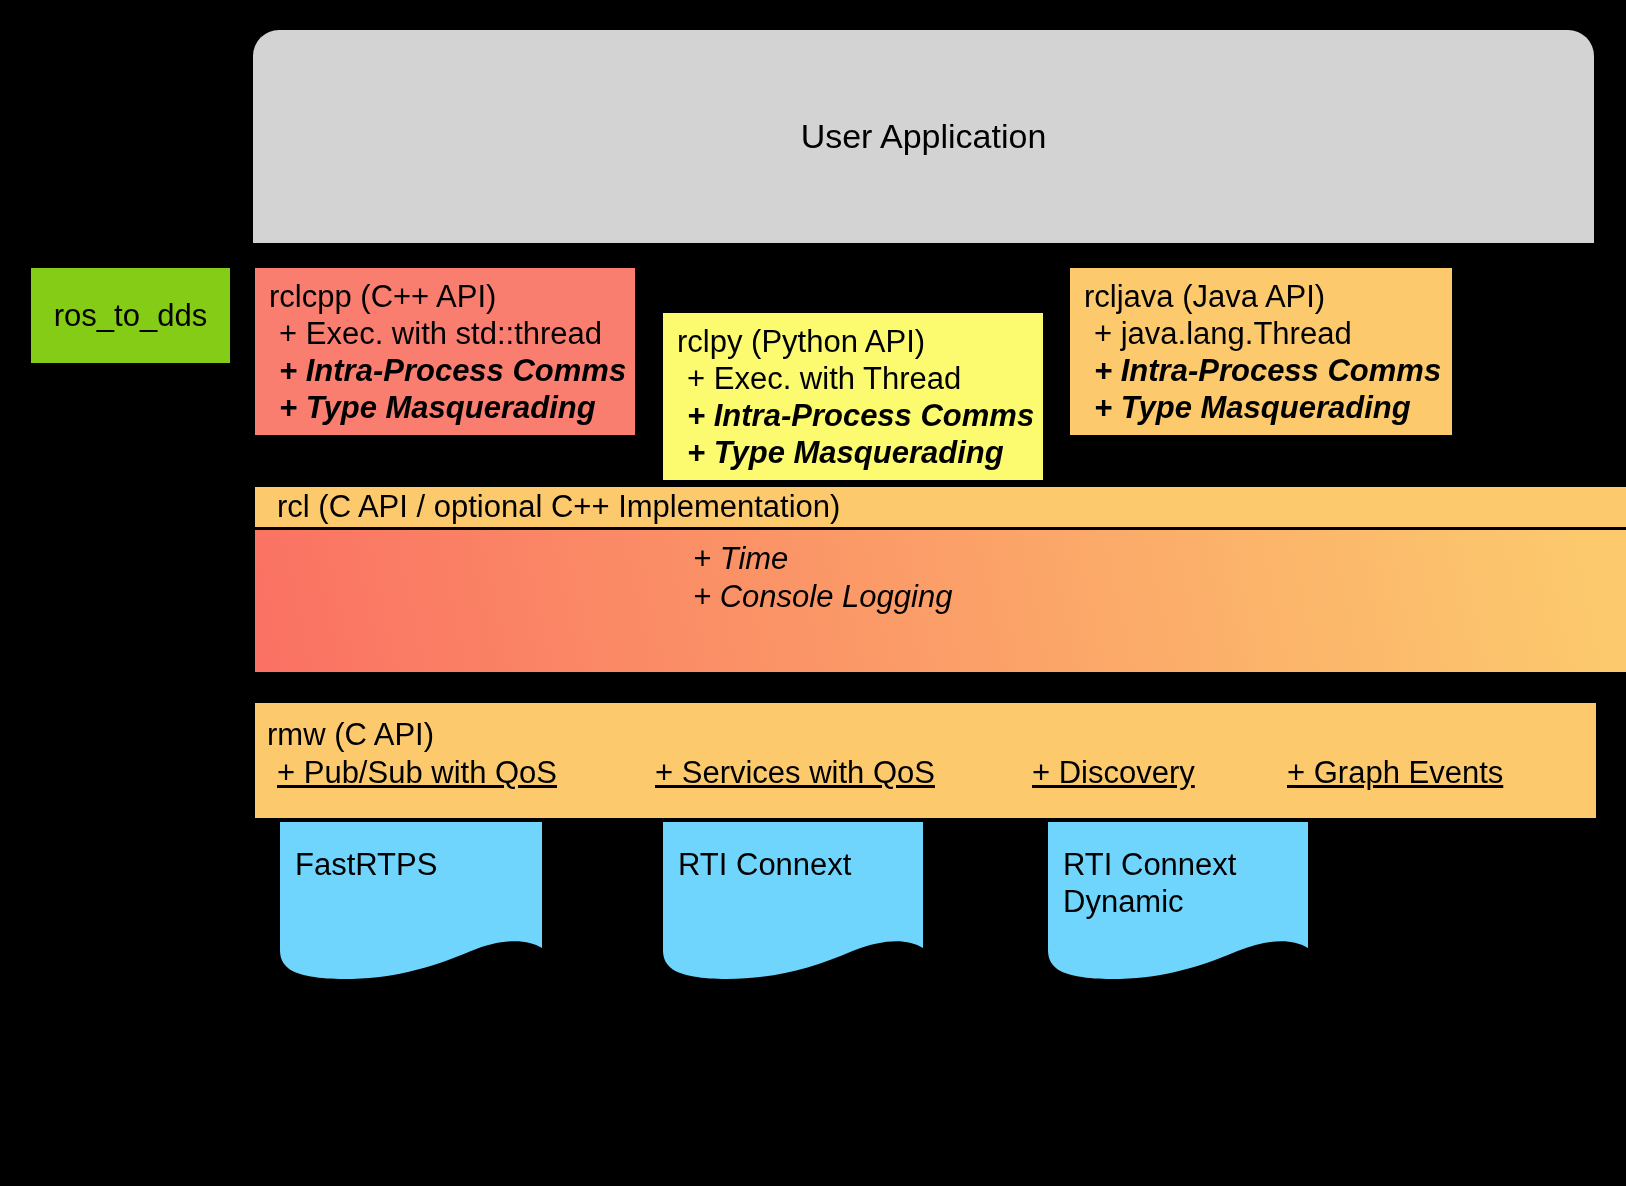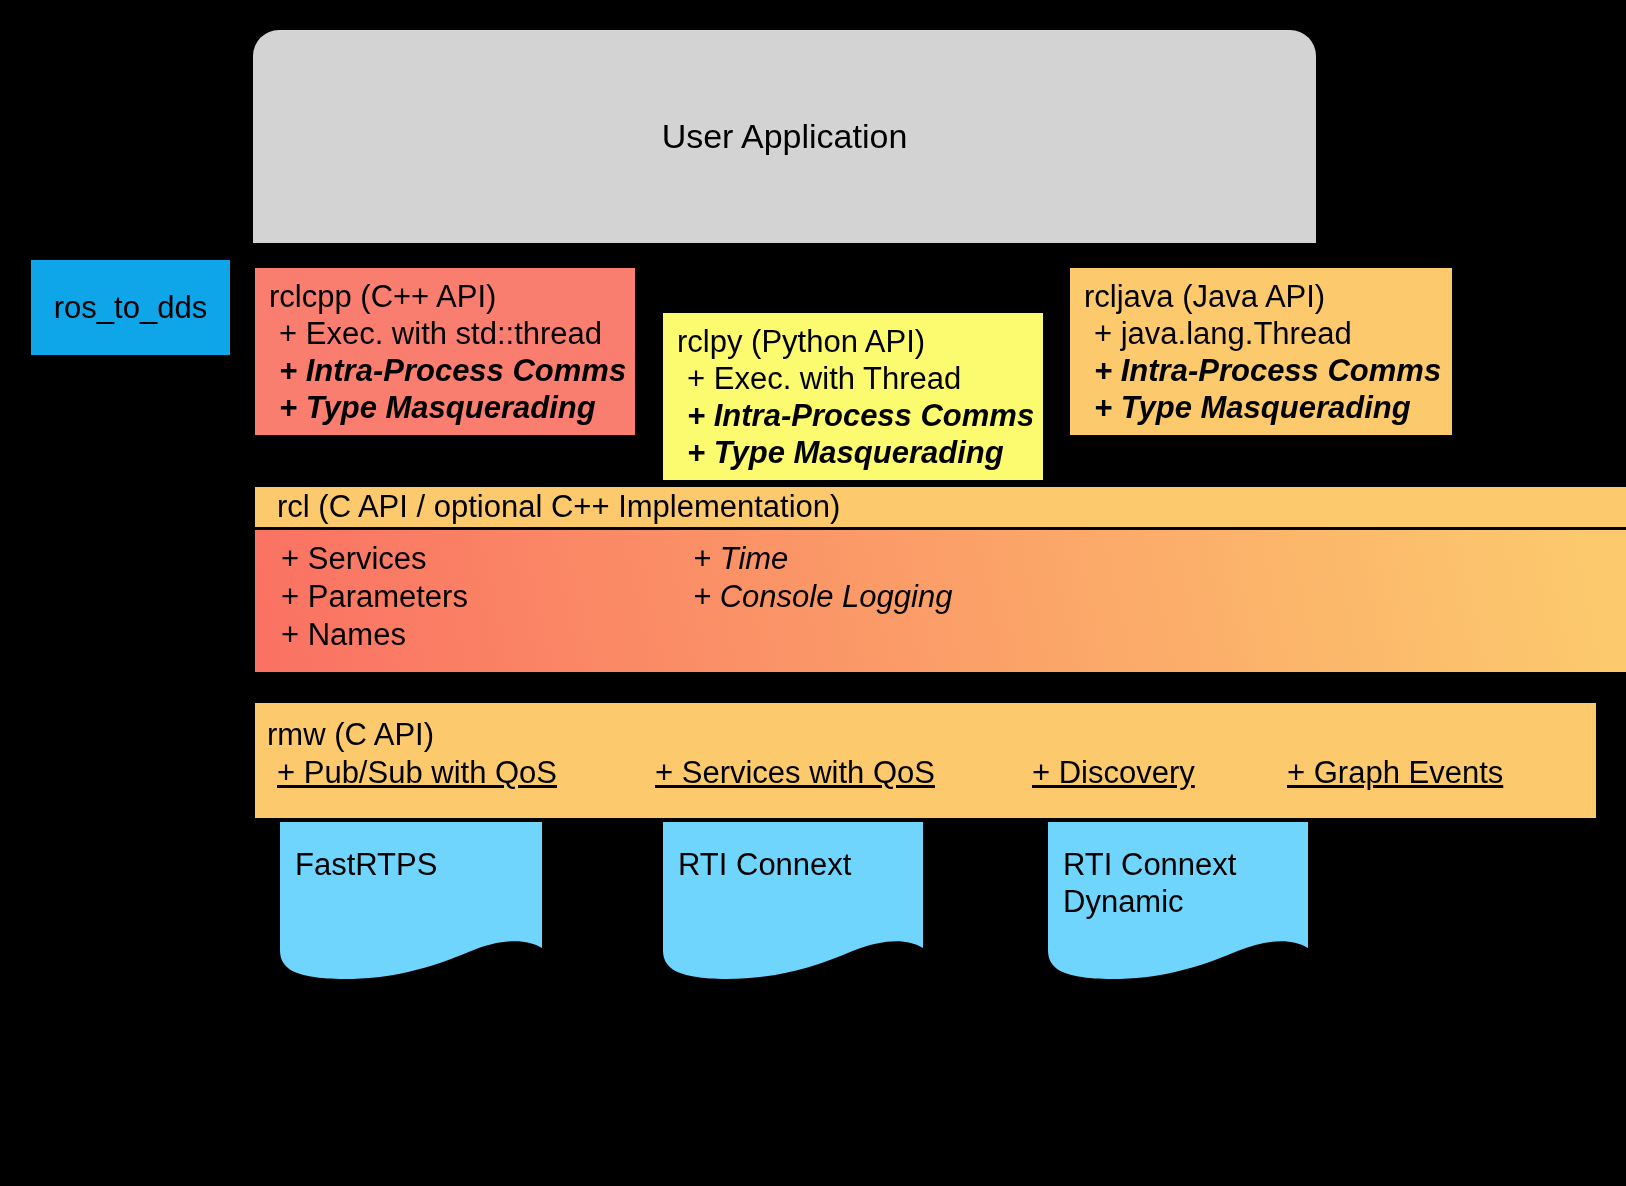--- a/index.html
+++ b/index.html
@@ -4,29 +4,29 @@
 <style>
   html,body{margin:0;padding:0;background:#000;}
   .canvas{
     position:relative;width:1626px;height:1186px;background:#000;overflow:hidden;
     font-family:"Liberation Sans","DejaVu Sans",sans-serif;color:#000;
   }
   .box{position:absolute;box-sizing:border-box;}
 
   
   .user-app{
-    left:253px;top:30px;width:1063px;height:213px;
+    left:253px;top:30px;width:1341px;height:213px;
     background:#d3d3d3;border-radius:26px 26px 0 0;
     display:flex;align-items:center;justify-content:center;
     font-size:34px;
   }
 
   
   .ros-to-dds{
-    left:31px;top:260px;width:199px;height:95px;background:#0ea5e9;
+    left:31px;top:268px;width:199px;height:95px;background:#84cc16;
     display:flex;align-items:center;justify-content:center;font-size:31px;
   }
 
   
   .lib{top:268px;height:167px;padding:10px 0 0 14px;font-size:31px;line-height:37px;white-space:nowrap;}
   .lib-rclcpp{left:255px;width:380px;background:#fa7e70;}
   .lib-rclpy{left:663px;width:380px;background:#fcfa6f;margin-top:45px;}
   .lib-rcljava{left:1070px;width:382px;background:#fcca6d;}
   .lib-item{padding-left:10px;}
   .italic{font-style:italic;font-weight:bold;}
@@ -101,25 +101,20 @@
     <div class="lib-item">+ java.lang.Thread</div>
     <div class="lib-item italic">+ Intra-Process Comms</div>
     <div class="lib-item italic">+ Type Masquerading</div>
   </div>
 
   <div class="box rcl">
     <div class="rcl-header">
       <span>rcl (C API / optional C++ Implementation)</span>
     </div>
     <div class="rcl-body">
-      <div class="rcl-col rcl-col1">
-        <div>+ Services</div>
-        <div>+ Parameters</div>
-        <div>+ Names</div>
-      </div>
       <div class="rcl-col rcl-col2">
         <div>+ Time</div>
         <div>+ Console Logging</div>
       </div>
     </div>
   </div>
 
   <div class="box rmw">
     <div class="rmw-title">rmw (C API)</div>
     <span class="rmw-item rmw-i0">+ Pub/Sub with QoS</span>

